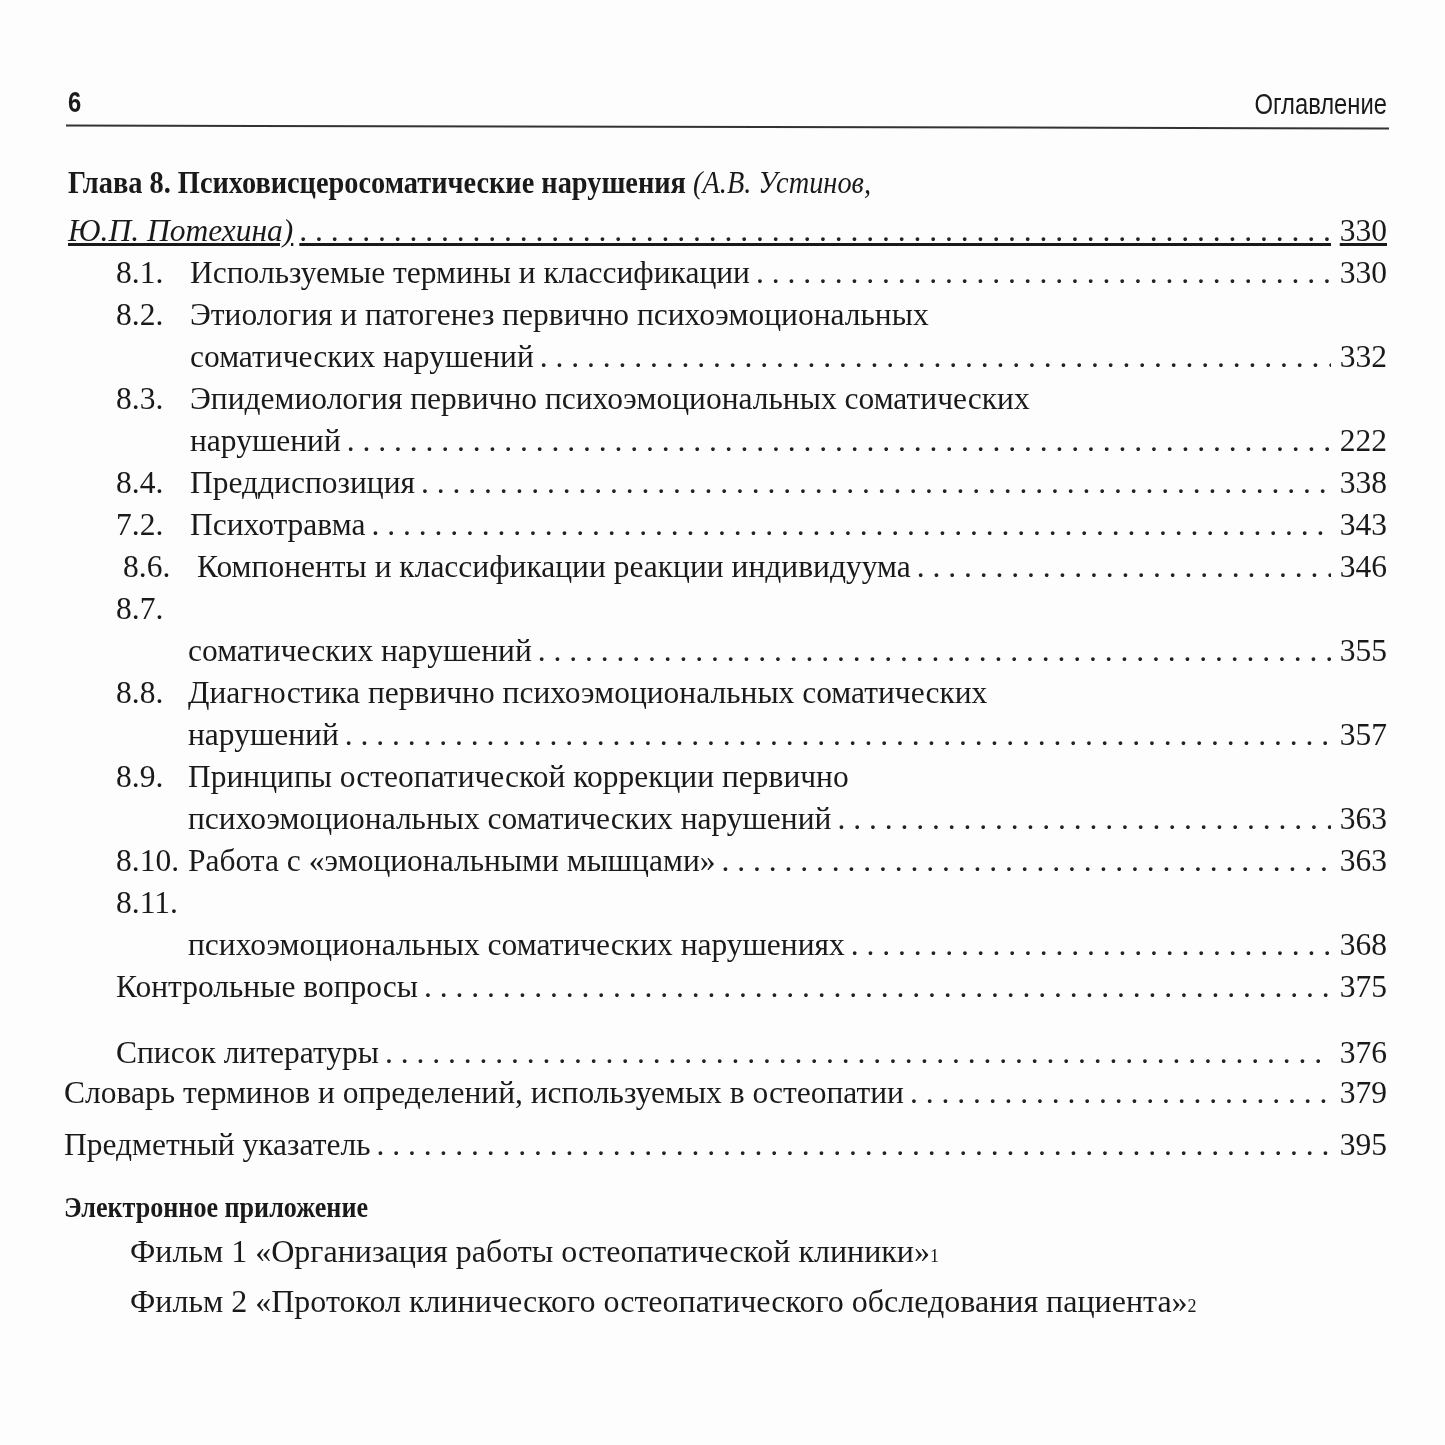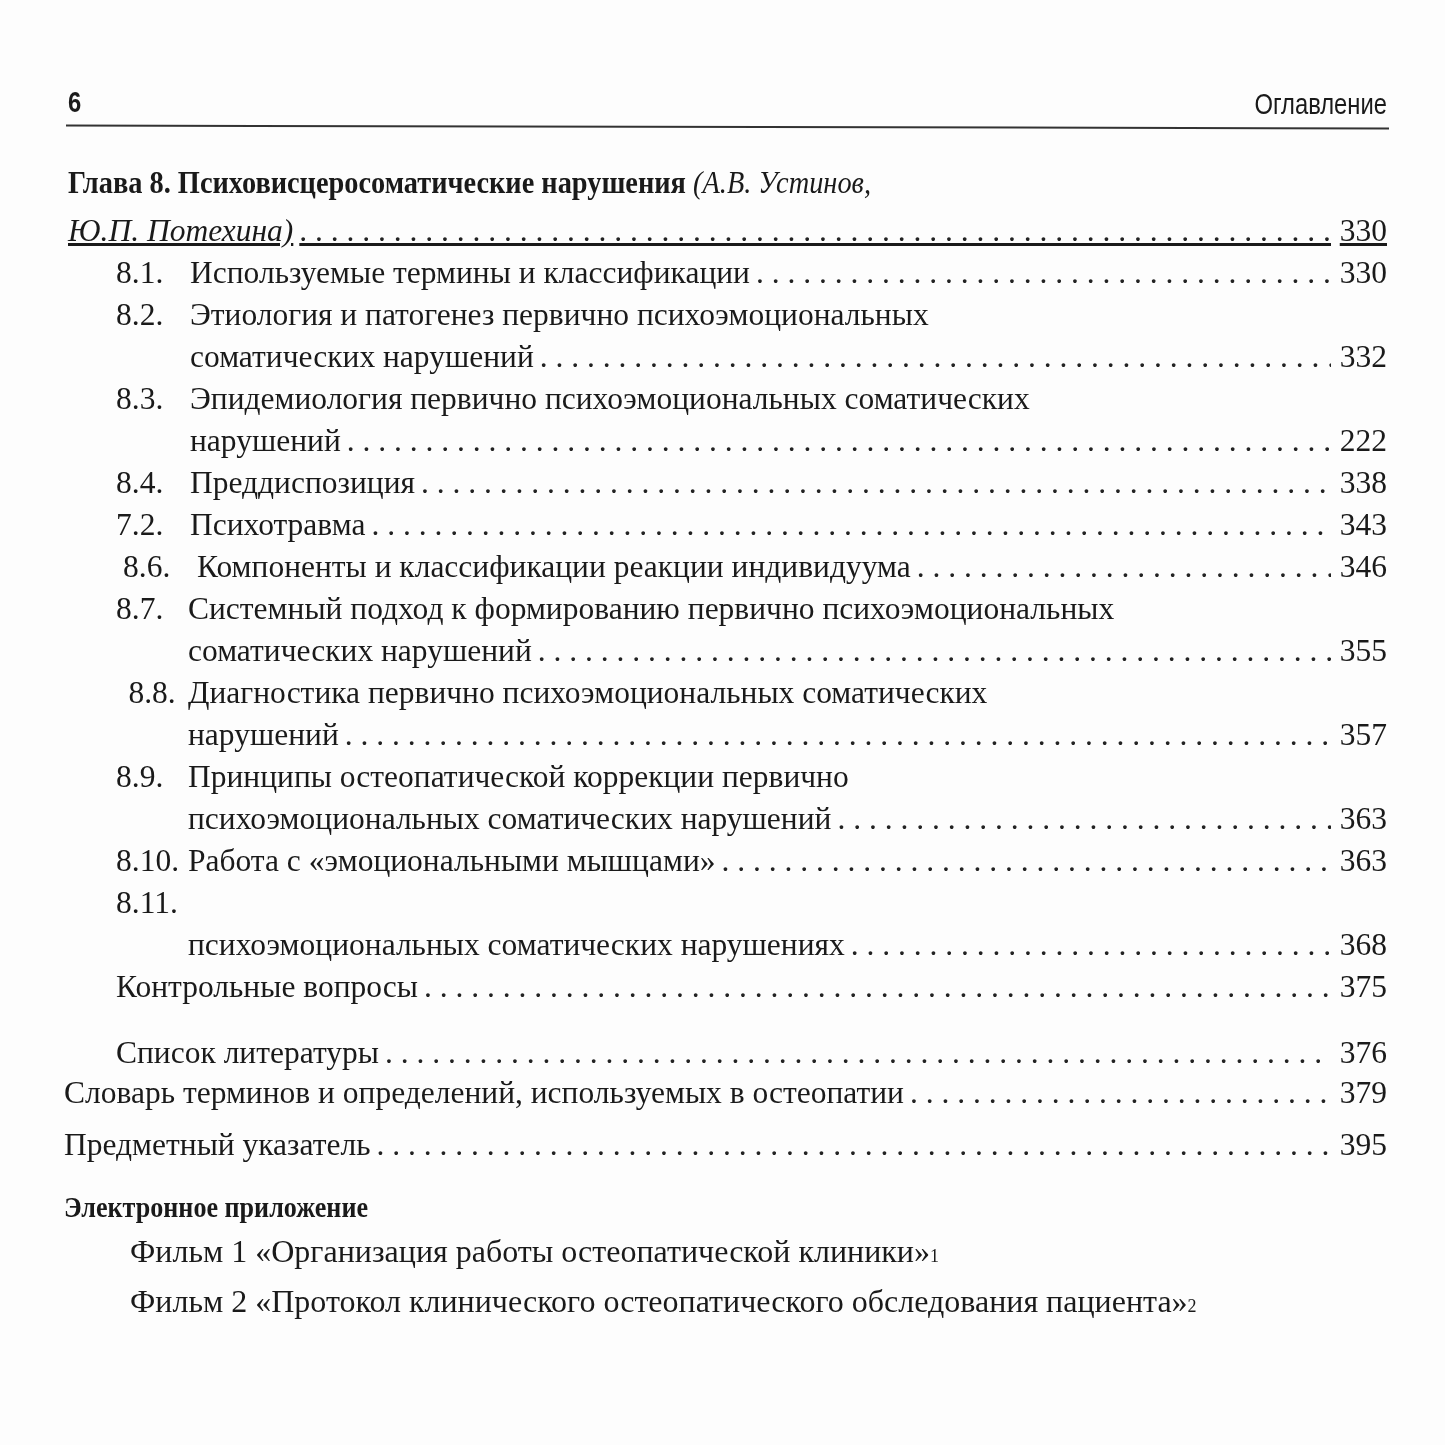--- a/index.html
+++ b/index.html
@@ -107,29 +107,28 @@
 
   <div class="line" style="top:546px; left:116px;margin-left:7px;">
     <span class="num" style="width:74px">8.6.</span>
     <span>Компоненты и классификации реакции индивидуума</span>
     <span class="dots"></span>
     <span class="page">346</span>
   </div>
 
   <div class="line" style="top:588px; left:116px;">
     <span class="num" style="width:72px">8.7.</span>
-    <span>Системный подход к формированию первично психоэмоциональных</span>
   </div>
   <div class="line" style="top:630px; left:188px;">
     <span>соматических нарушений</span>
     <span class="dots"></span>
     <span class="page">355</span>
   </div>
 
-  <div class="line" style="top:672px; left:116px;text-align:center;">
+  <div class="line" style="top:672px; left:116px;">
     <span class="num" style="width:72px">8.8.</span>
     <span>Диагностика первично психоэмоциональных соматических</span>
   </div>
   <div class="line" style="top:714px; left:188px;">
     <span>нарушений</span>
     <span class="dots"></span>
     <span class="page">357</span>
   </div>
 
   <div class="line" style="top:756px; left:116px;">

